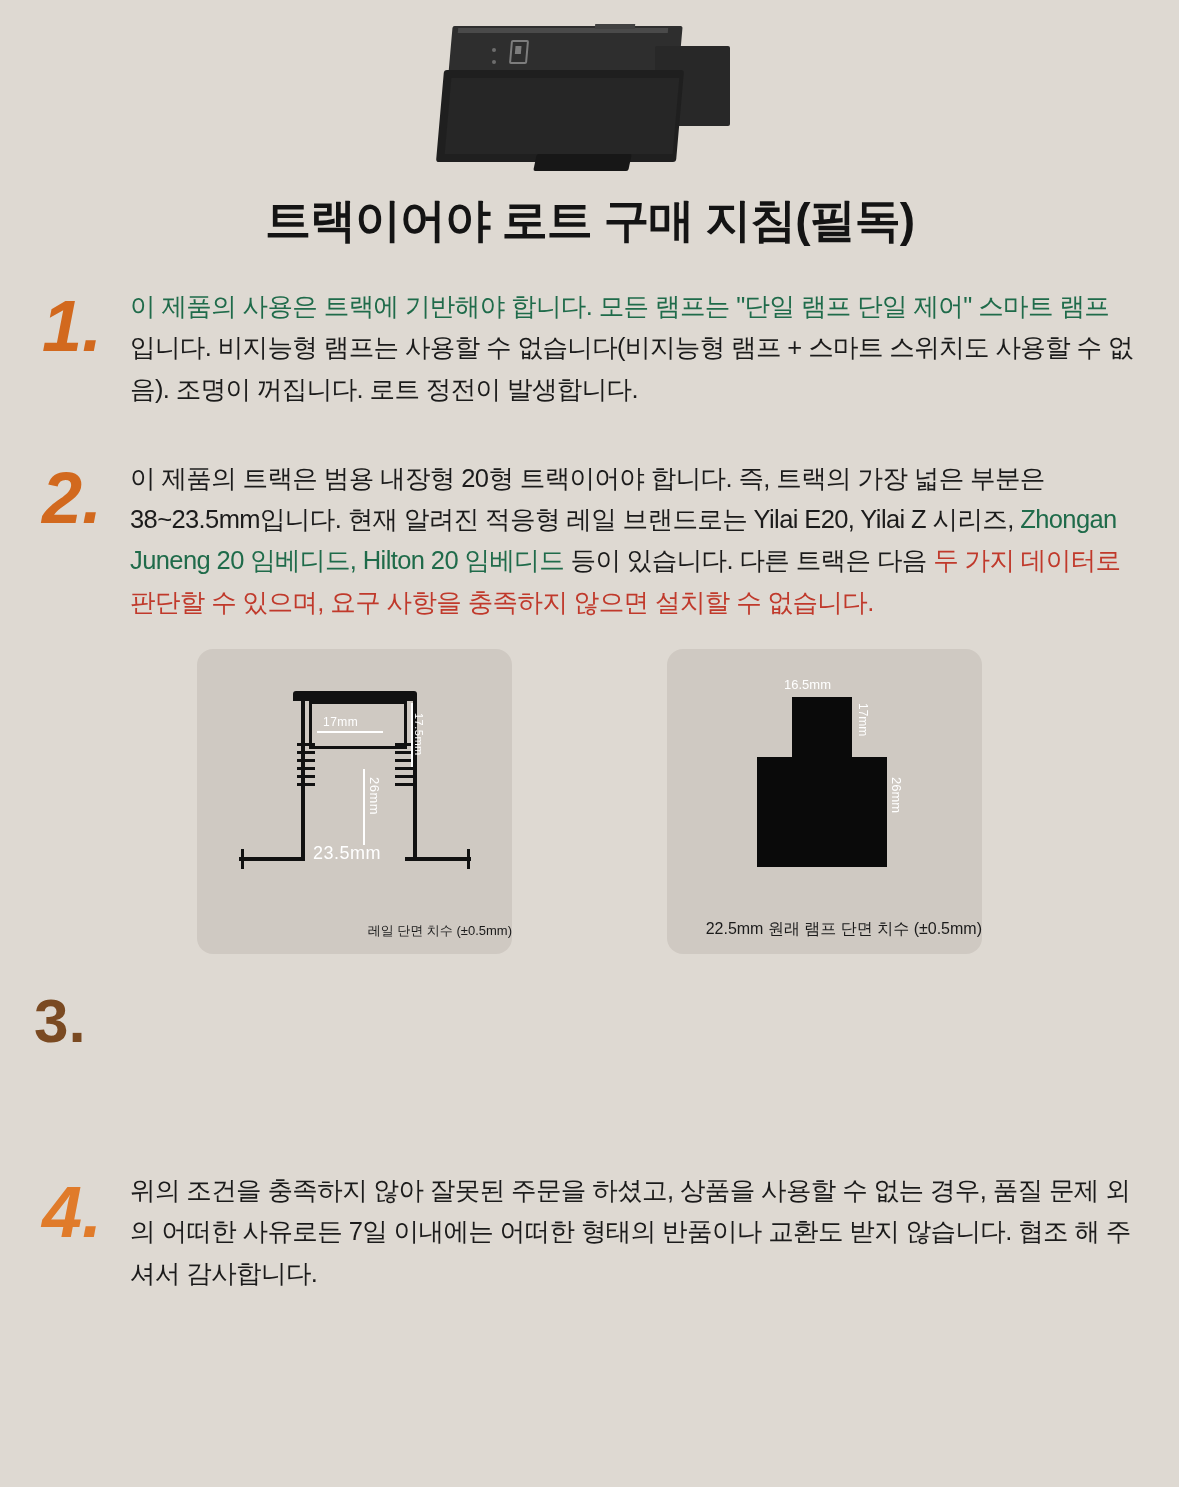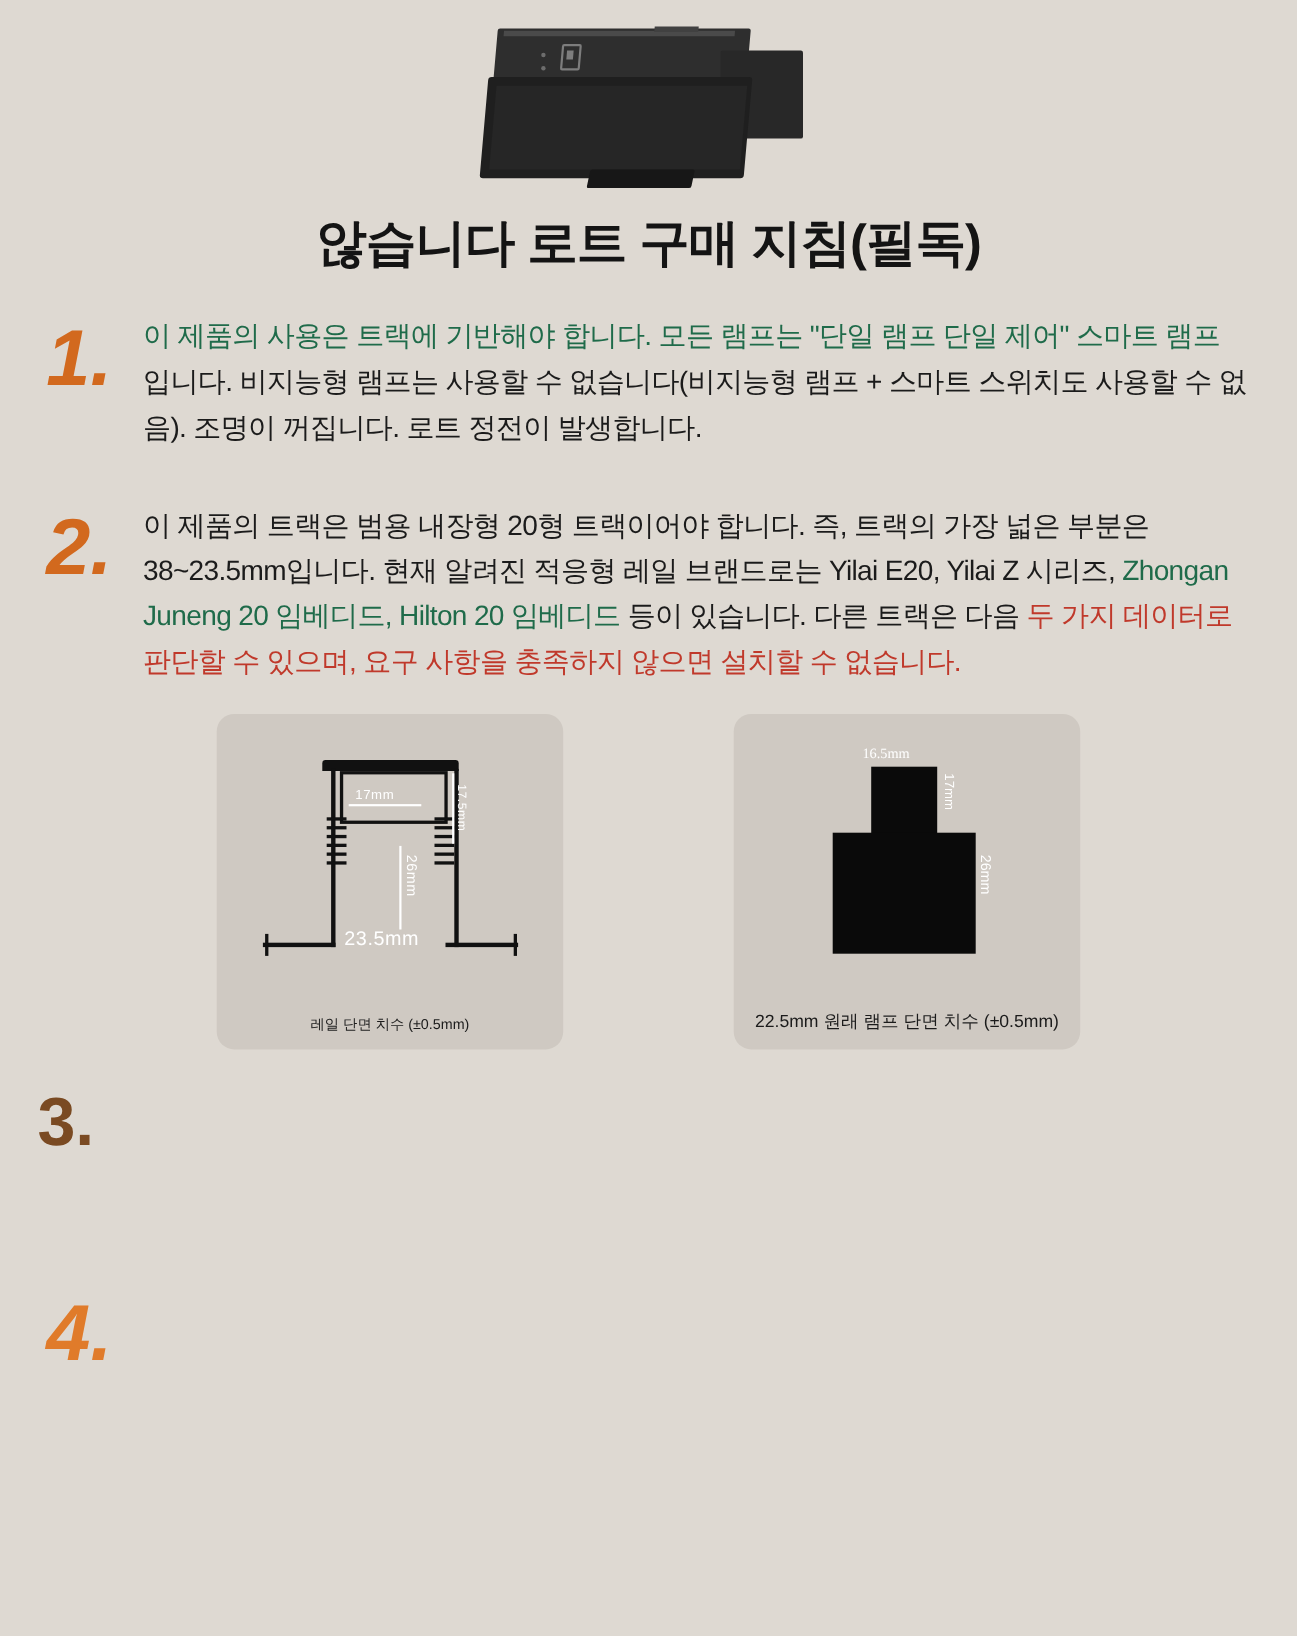--- a/index.html
+++ b/index.html
@@ -179,21 +179,21 @@
     height: 305px;
     background: #cfc9c2;
     border-radius: 16px;
     position: relative;
   }
   .diagram-card .caption {
     position: absolute;
     bottom: 14px;
     left: 0;
     right: 0;
-    text-align: center;
+    text-align: right;
     font-size: 13px;
     color: #1b1b1b;
   }
   .diagram-card.right .caption { font-size: 16px; }
 
   
   .rail {
     position: absolute;
     left: 0; top: 24px;
     width: 100%;
@@ -316,21 +316,21 @@
     top: 90px;
     width: 130px;
     height: 110px;
     background: #0a0a0a;
   }
   .lamp .dim {
     position: absolute;
     color: #fff;
     font-size: 12px;
   }
-  .lamp .dim.d165 { left: 117px; top: 10px; font-size: 13px; font-family: Liberation Serif, serif; }
+  .lamp .dim.d165 { left: 117px; top: 10px; font-size: 13px; }
   .lamp .dim.d17 {
     left: 189px; top: 36px;
     writing-mode: vertical-rl;
     font-size: 12px;
   }
   .lamp .dim.d26 {
     left: 222px; top: 110px;
     writing-mode: vertical-rl;
     font-size: 13px;
   }
@@ -358,21 +358,21 @@
     <div class="block-right"></div>
     <div class="body"></div>
     <div class="body-face"></div>
     <div class="chip"></div>
     <div class="dot d1"></div>
     <div class="dot d2"></div>
     <div class="foot"></div>
   </div>
 </div>
 
-<h1 class="page-title">않습니다 로트 구매 지침(필독)</h1>
+<h1 class="page-title">트랙이어야 로트 구매 지침(필독)</h1>
 
 <div class="item" id="item1">
   <div class="num n1">1.</div>
   <p class="para">
     <span class="green">이 제품의 사용은 트랙에 기반해야 합니다. 모든 램프는 "단일 램프 단일 제어" 스마트 램프</span><span class="dark"> 입니다. 비지능형 램프는 사용할 수 없습니다(비지능형 램프 + 스마트 스위치도 사용할 수 없음). 조명이 꺼집니다. 로트 정전이 발생합니다.</span>
   </p>
 </div>
 
 <div class="item" id="item2">
   <div class="num n2">2.</div>
@@ -431,13 +431,16 @@
   </div>
 
 </div>
 
 <div class="item" id="item3">
   <div class="num n3">3.</div>
 </div>
 
 <div class="item" id="item4">
   <div class="num n4">4.</div>
+  <p class="para">
+    <span class="dark"> 위의 조건을 충족하지 않아 잘못된 주문을 하셨고, 상품을 사용할 수 없는 경우, 품질 문제 외의 어떠한 사유로든 7일 이내에는 어떠한 형태의 반품이나 교환도 받지 않습니다. 협조 해 주셔서 감사합니다.</span>
+  </p>
 </div>
 
 </body></html>

